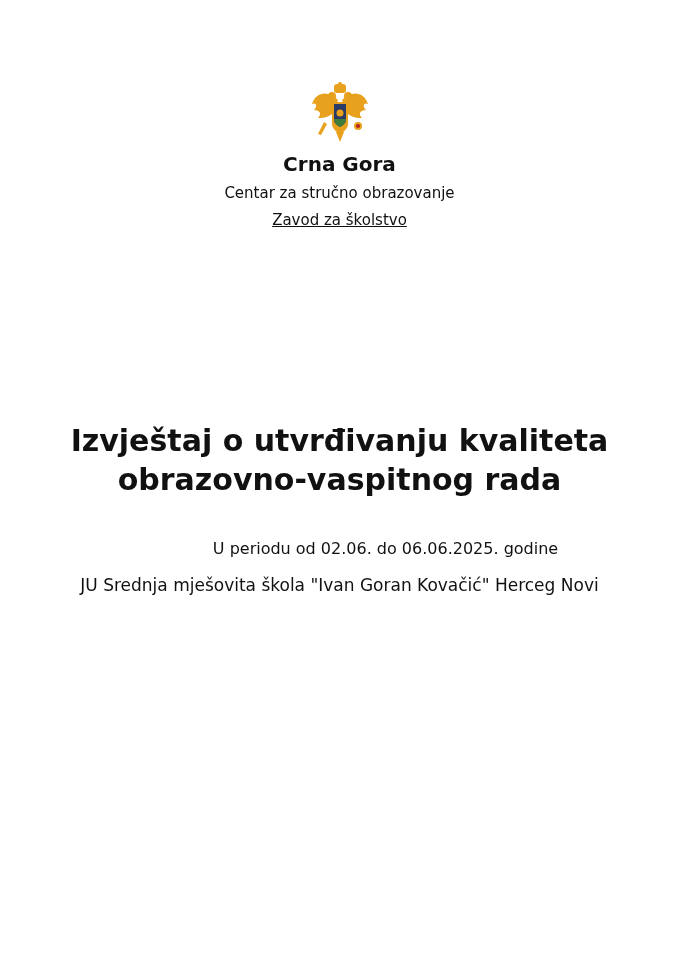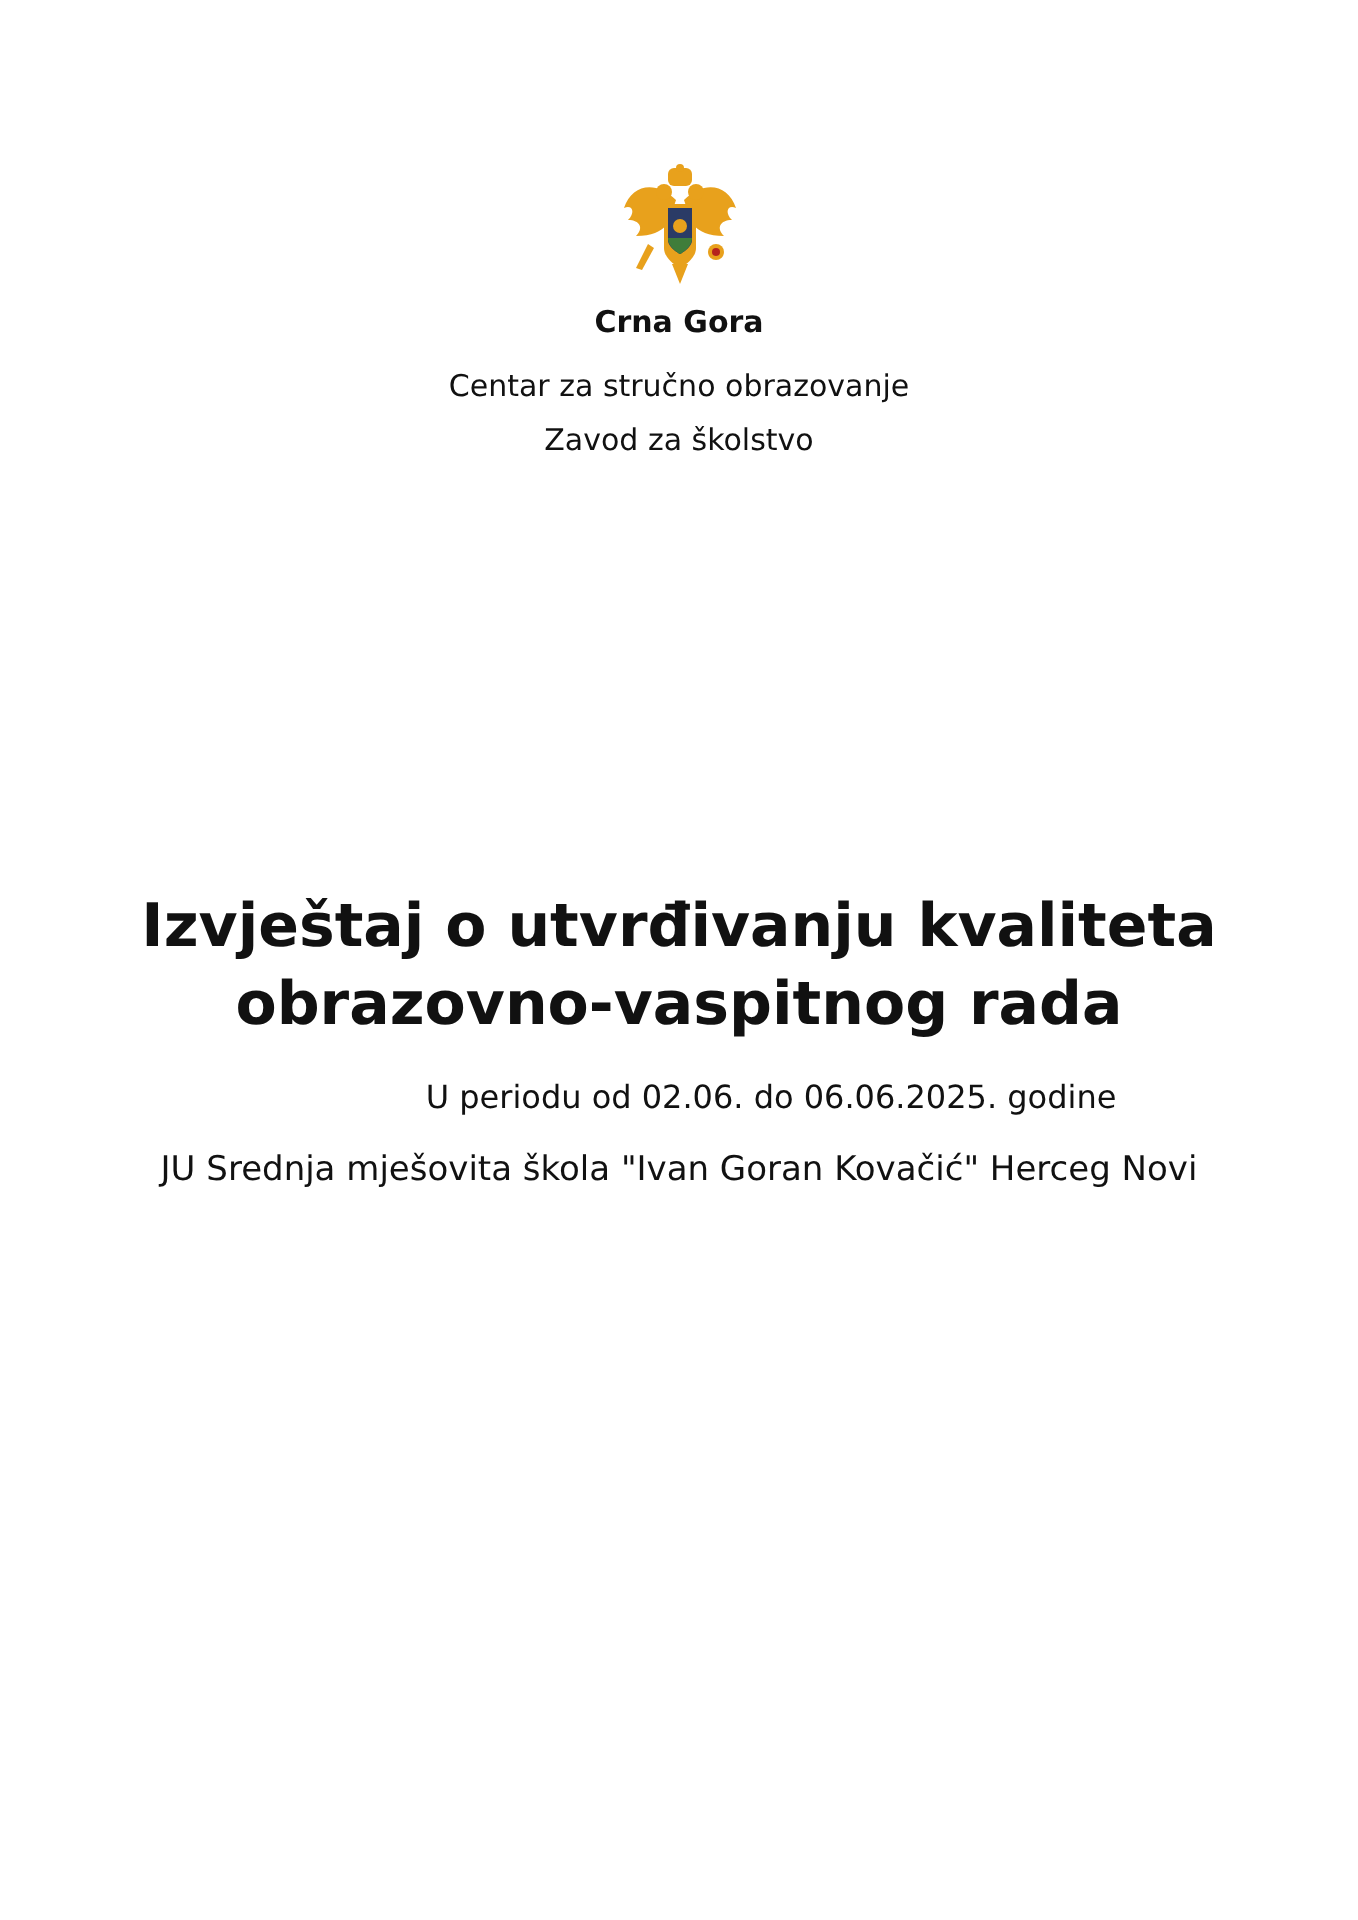--- a/index.html
+++ b/index.html
@@ -1,23 +1,23 @@
 <!DOCTYPE html>
 <html><head>
   <meta charset="utf-8">
   <style>
     html, body { margin: 0; padding: 0; background: #ffffff; }
     body { width: 679px; height: 960px; position: relative; overflow: hidden; font-family: "DejaVu Sans", sans-serif; color: #111111; }
     .page { position: absolute; left: 0; top: 0; width: 679px; height: 960px; background: #ffffff; }
     .emblem { position: absolute; left: 310px; top: 82px; width: 60px; height: 62px; }
     .center { position: absolute; left: 0; width: 679px; text-align: center; }
-    .country { top: 152px; font-size: 15px; font-weight: bold; }
+    .country { top: 152px; font-size: 20px; font-weight: bold; }
     .org1 { top: 184px; font-size: 15px; }
-    .org2 { top: 211px; font-size: 15px; }
-    .title { top: 444px; left: 60px; width: 559px; font-size: 30px; font-weight: bold; line-height: 39px; }
+    .org2 { top: 211px; font-size: 15px; text-decoration: underline; }
+    .title { top: 421px; left: 60px; width: 559px; font-size: 30px; font-weight: bold; line-height: 39px; }
     .period { top: 539px; font-size: 16px; margin-left: 46px; }
     .school { top: 574px; left: 70px; width: 539px; font-size: 17px; line-height: 22px; }
   </style>
 </head>
 <body>
 
 <div class="page">
 
   <div class="emblem">
     <svg width="60" height="62" viewBox="0 0 60 62">

